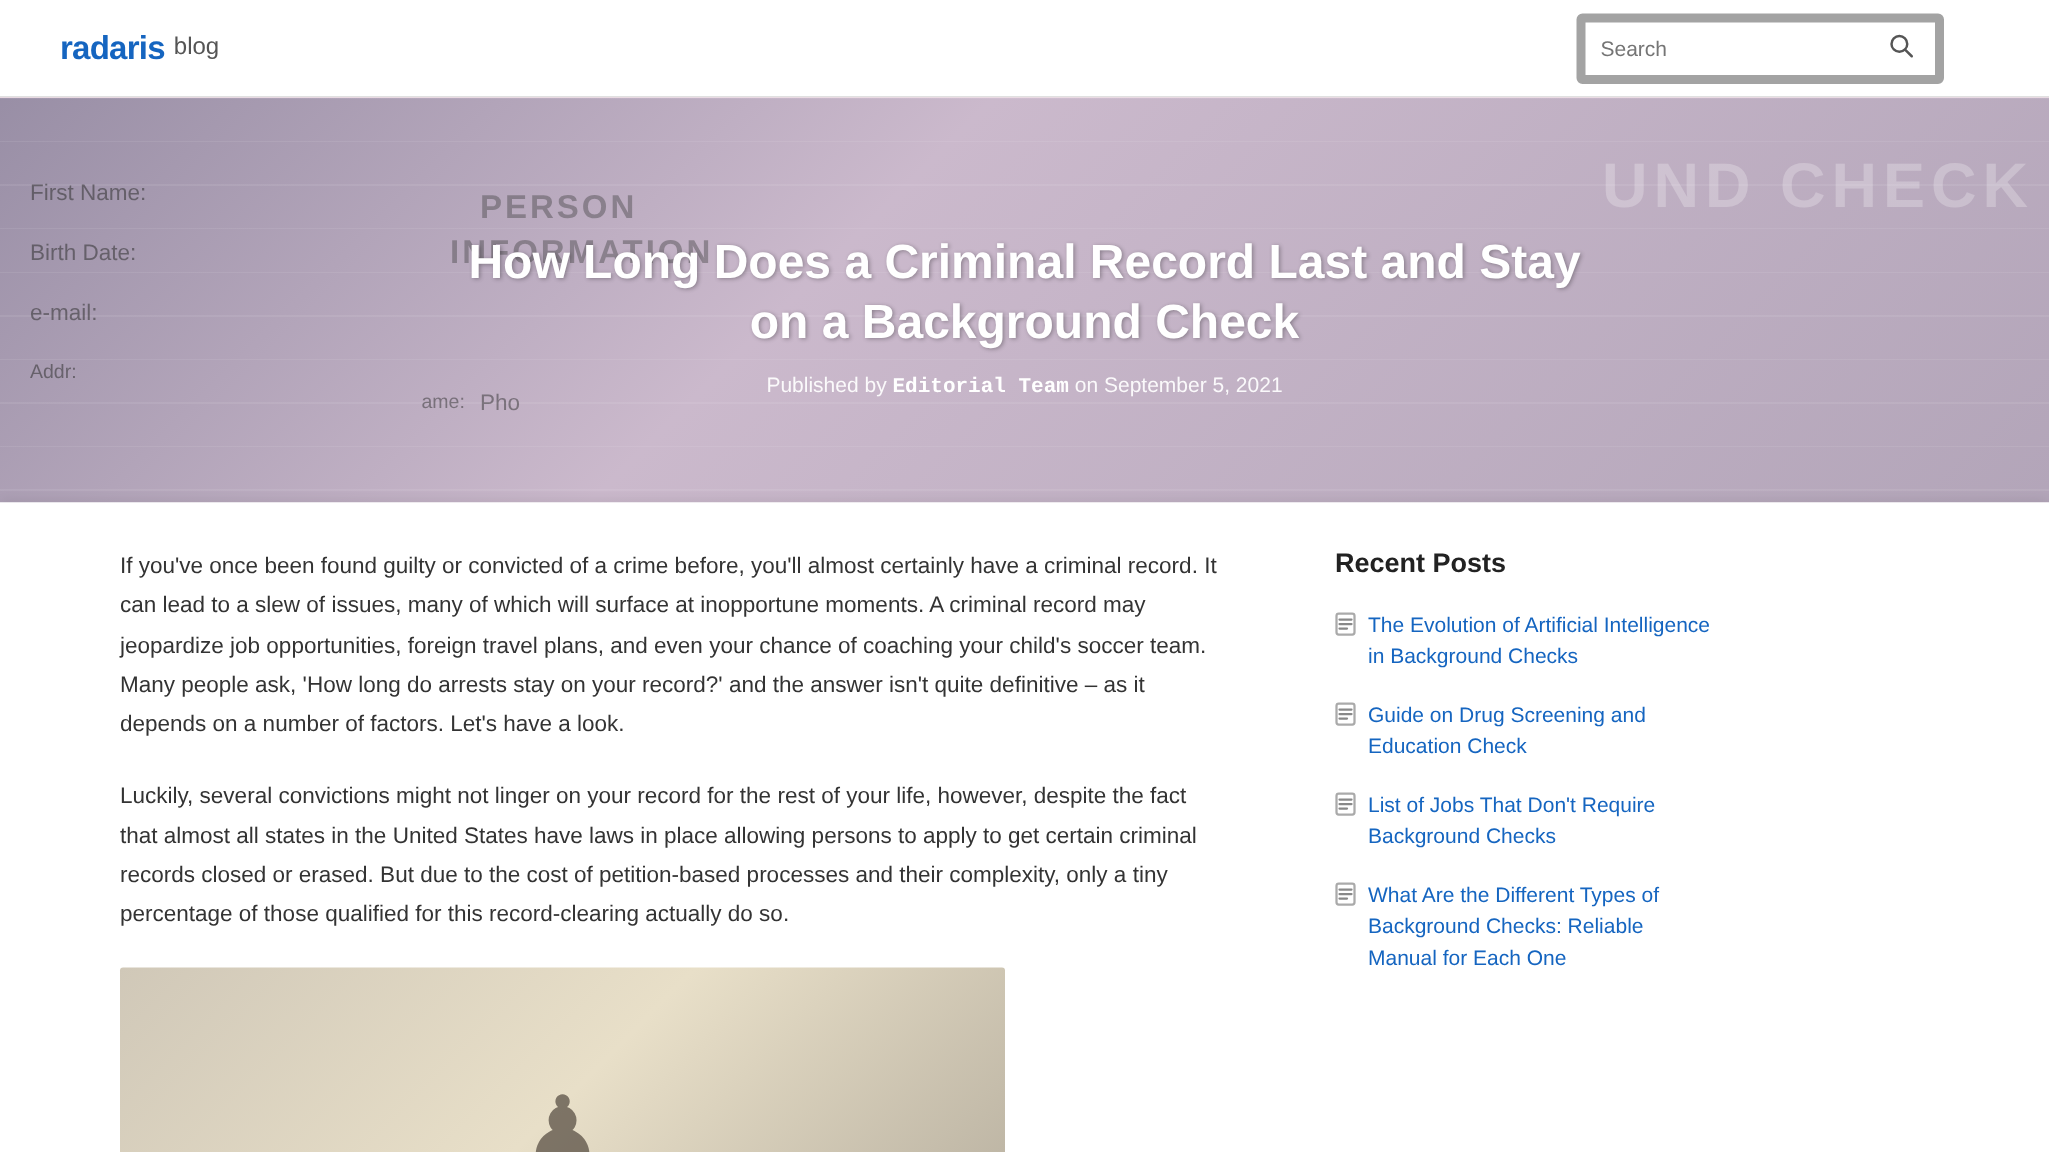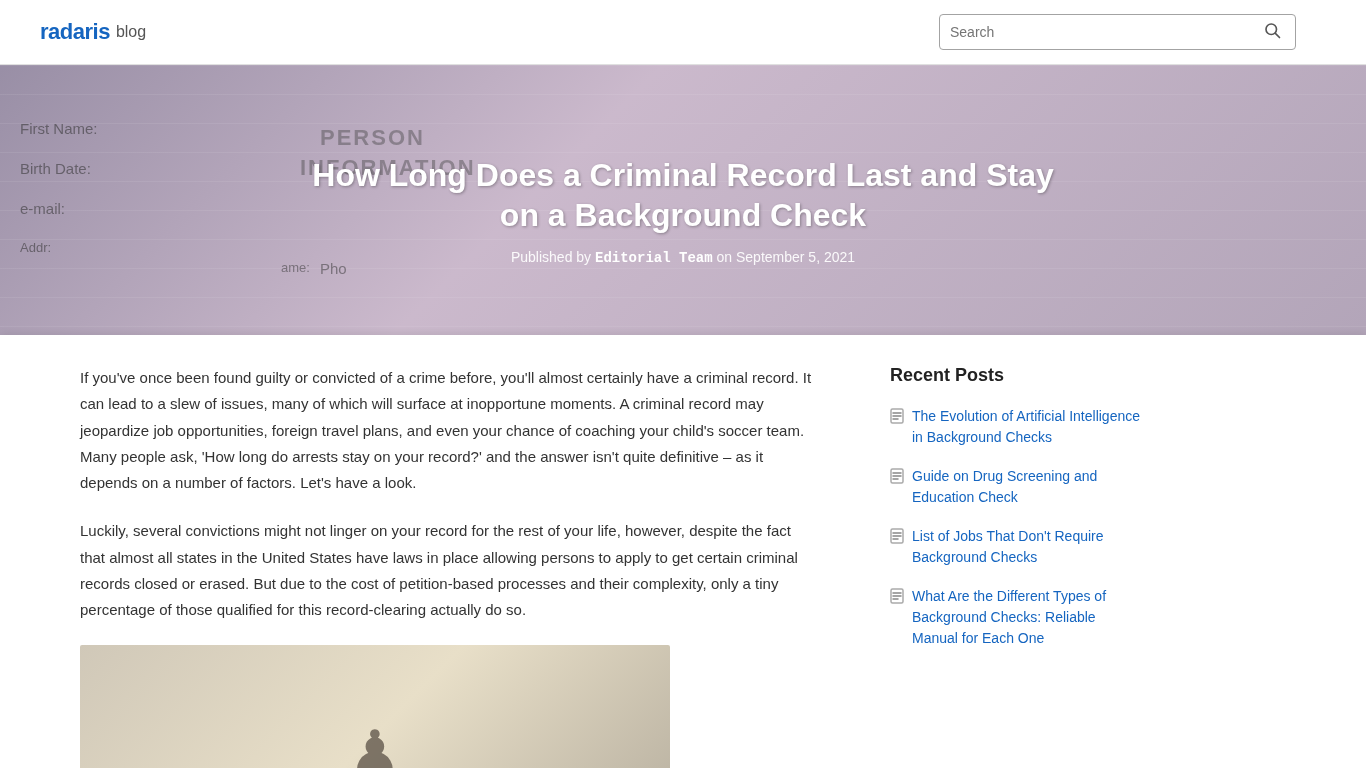--- a/index.html
+++ b/index.html
@@ -29,24 +29,24 @@
       letter-spacing: -0.5px;
     }
     .logo-blog {
       font-size: 16px;
       color: #555;
       font-weight: normal;
     }
     .search-area {
       display: flex;
       align-items: center;
-      border: 1px solid #a3a3a3;
+      border: 6px solid #a3a3a3;
       border-radius: 4px;
       padding: 6px 10px;
-      width: 357px;
+      width: 245px;
       margin-right: 30px;
     }
     .search-input {
       border: none;
       outline: none;
       font-size: 14px;
       color: #999;
       width: 100%;
       background: transparent;
     }
@@ -255,20 +255,21 @@
 
   <div class="hero-form-labels">
     <span class="form-label-item" style="top:55px; left:20px; font-size:15px; color:rgba(50,50,50,0.55);">First Name:</span>
     <span class="form-label-item" style="top:95px; left:20px; font-size:15px; color:rgba(50,50,50,0.55);">Birth Date:</span>
     <span class="form-label-item" style="top:135px; left:20px; font-size:15px; color:rgba(50,50,50,0.55);">e-mail:</span>
     <span class="form-label-item" style="top:175px; left:20px; font-size:13px; color:rgba(50,50,50,0.55);">Addr:</span>
     <span class="form-label-item" style="top:60px; left:320px; font-size:22px; font-weight:bold; color:rgba(60,60,60,0.4); letter-spacing:2px;">PERSON</span>
     <span class="form-label-item" style="top:90px; left:300px; font-size:22px; font-weight:bold; color:rgba(60,60,60,0.4); letter-spacing:2px;">INFORMATION</span>
     <span class="form-label-item" style="top:195px; left:320px; font-size:15px; color:rgba(50,50,50,0.5);">Pho</span>
     <span class="form-label-item" style="top:195px; left:281px; font-size:13px; color:rgba(50,50,50,0.5);">ame:</span>
+    <span class="form-label-item" style="top:35px; right:10px; font-size:42px; font-weight:900; color:rgba(255,255,255,0.25); letter-spacing:4px;">UND CHECK</span>
   </div>
 
   <div class="hero-text-block">
     <h1 class="hero-title">How Long Does a Criminal Record Last and Stay on a Background Check</h1>
     <p class="hero-meta">
       <span>Published by</span>&nbsp;<strong>Editorial Team</strong>&nbsp;<span>on</span>&nbsp;<span>September 5, 2021</span>
     </p>
   </div>
 </div>
 

